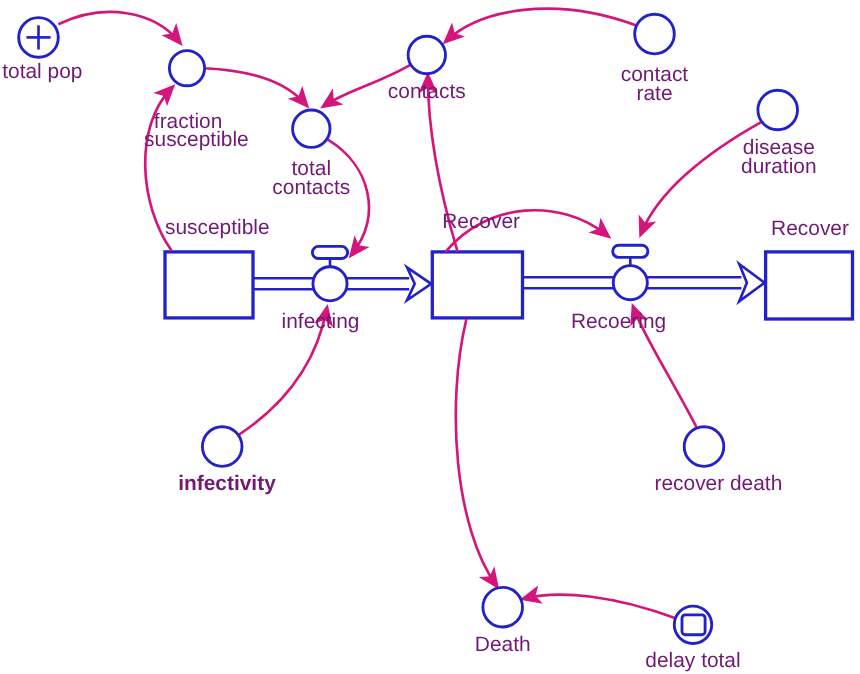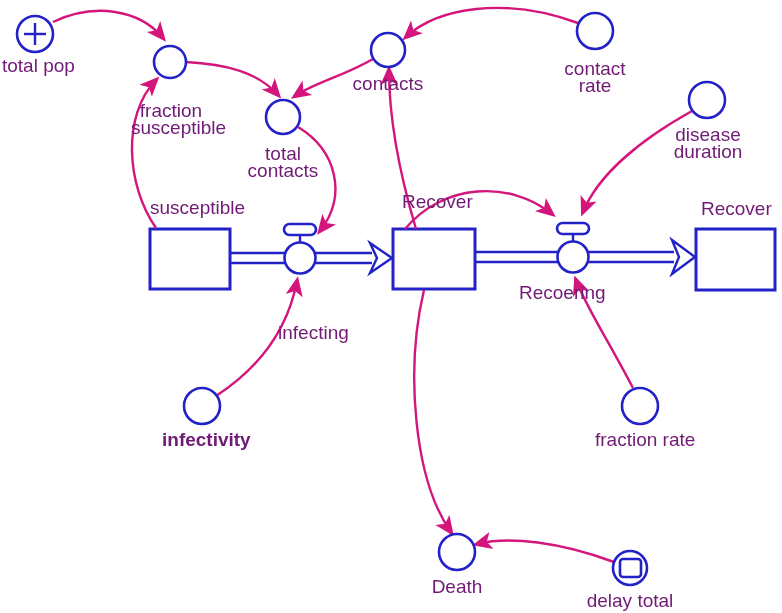--- a/index.html
+++ b/index.html
@@ -173,29 +173,29 @@
   <div class="label" style="left:348px; top:75px; width:80px;">contacts</div>
 
   <div class="label" style="left:555px; top:60px; width:80px;">contact
 rate</div>
 
   <div class="label" style="left:668px; top:126px; width:80px;">disease
 duration</div>
 
   <div class="label" style="left:162px; top:431px; width:80px;font-weight:bold;">infectivity</div>
 
-  <div class="label" style="left:595px; top:431px; width:92px;">fraction rate</div>
+  <div class="label" style="left:595px; top:431px; width:92px;">recover death</div>
 
   <div class="label" style="left:417px; top:578px; width:80px;text-align:center;">Death</div>
 
   <div class="label" style="left:583px; top:592px; width:94px;">delay total</div>
 
   <div class="label left" style="left:150px; top:199px;">susceptible</div>
 
   <div class="label left" style="left:402px; top:193px;">Recover</div>
 
   <div class="label left" style="left:701px; top:200px;">Recover</div>
 
-  <div class="label left" style="left:278px; top:284px;margin-top:40px;">infecting</div>
+  <div class="label left" style="left:256px; top:284px;">infecting</div>
 
   <div class="label left" style="left:519px; top:284px;">Recoering</div>
 
 </div>
 
 </body></html>

